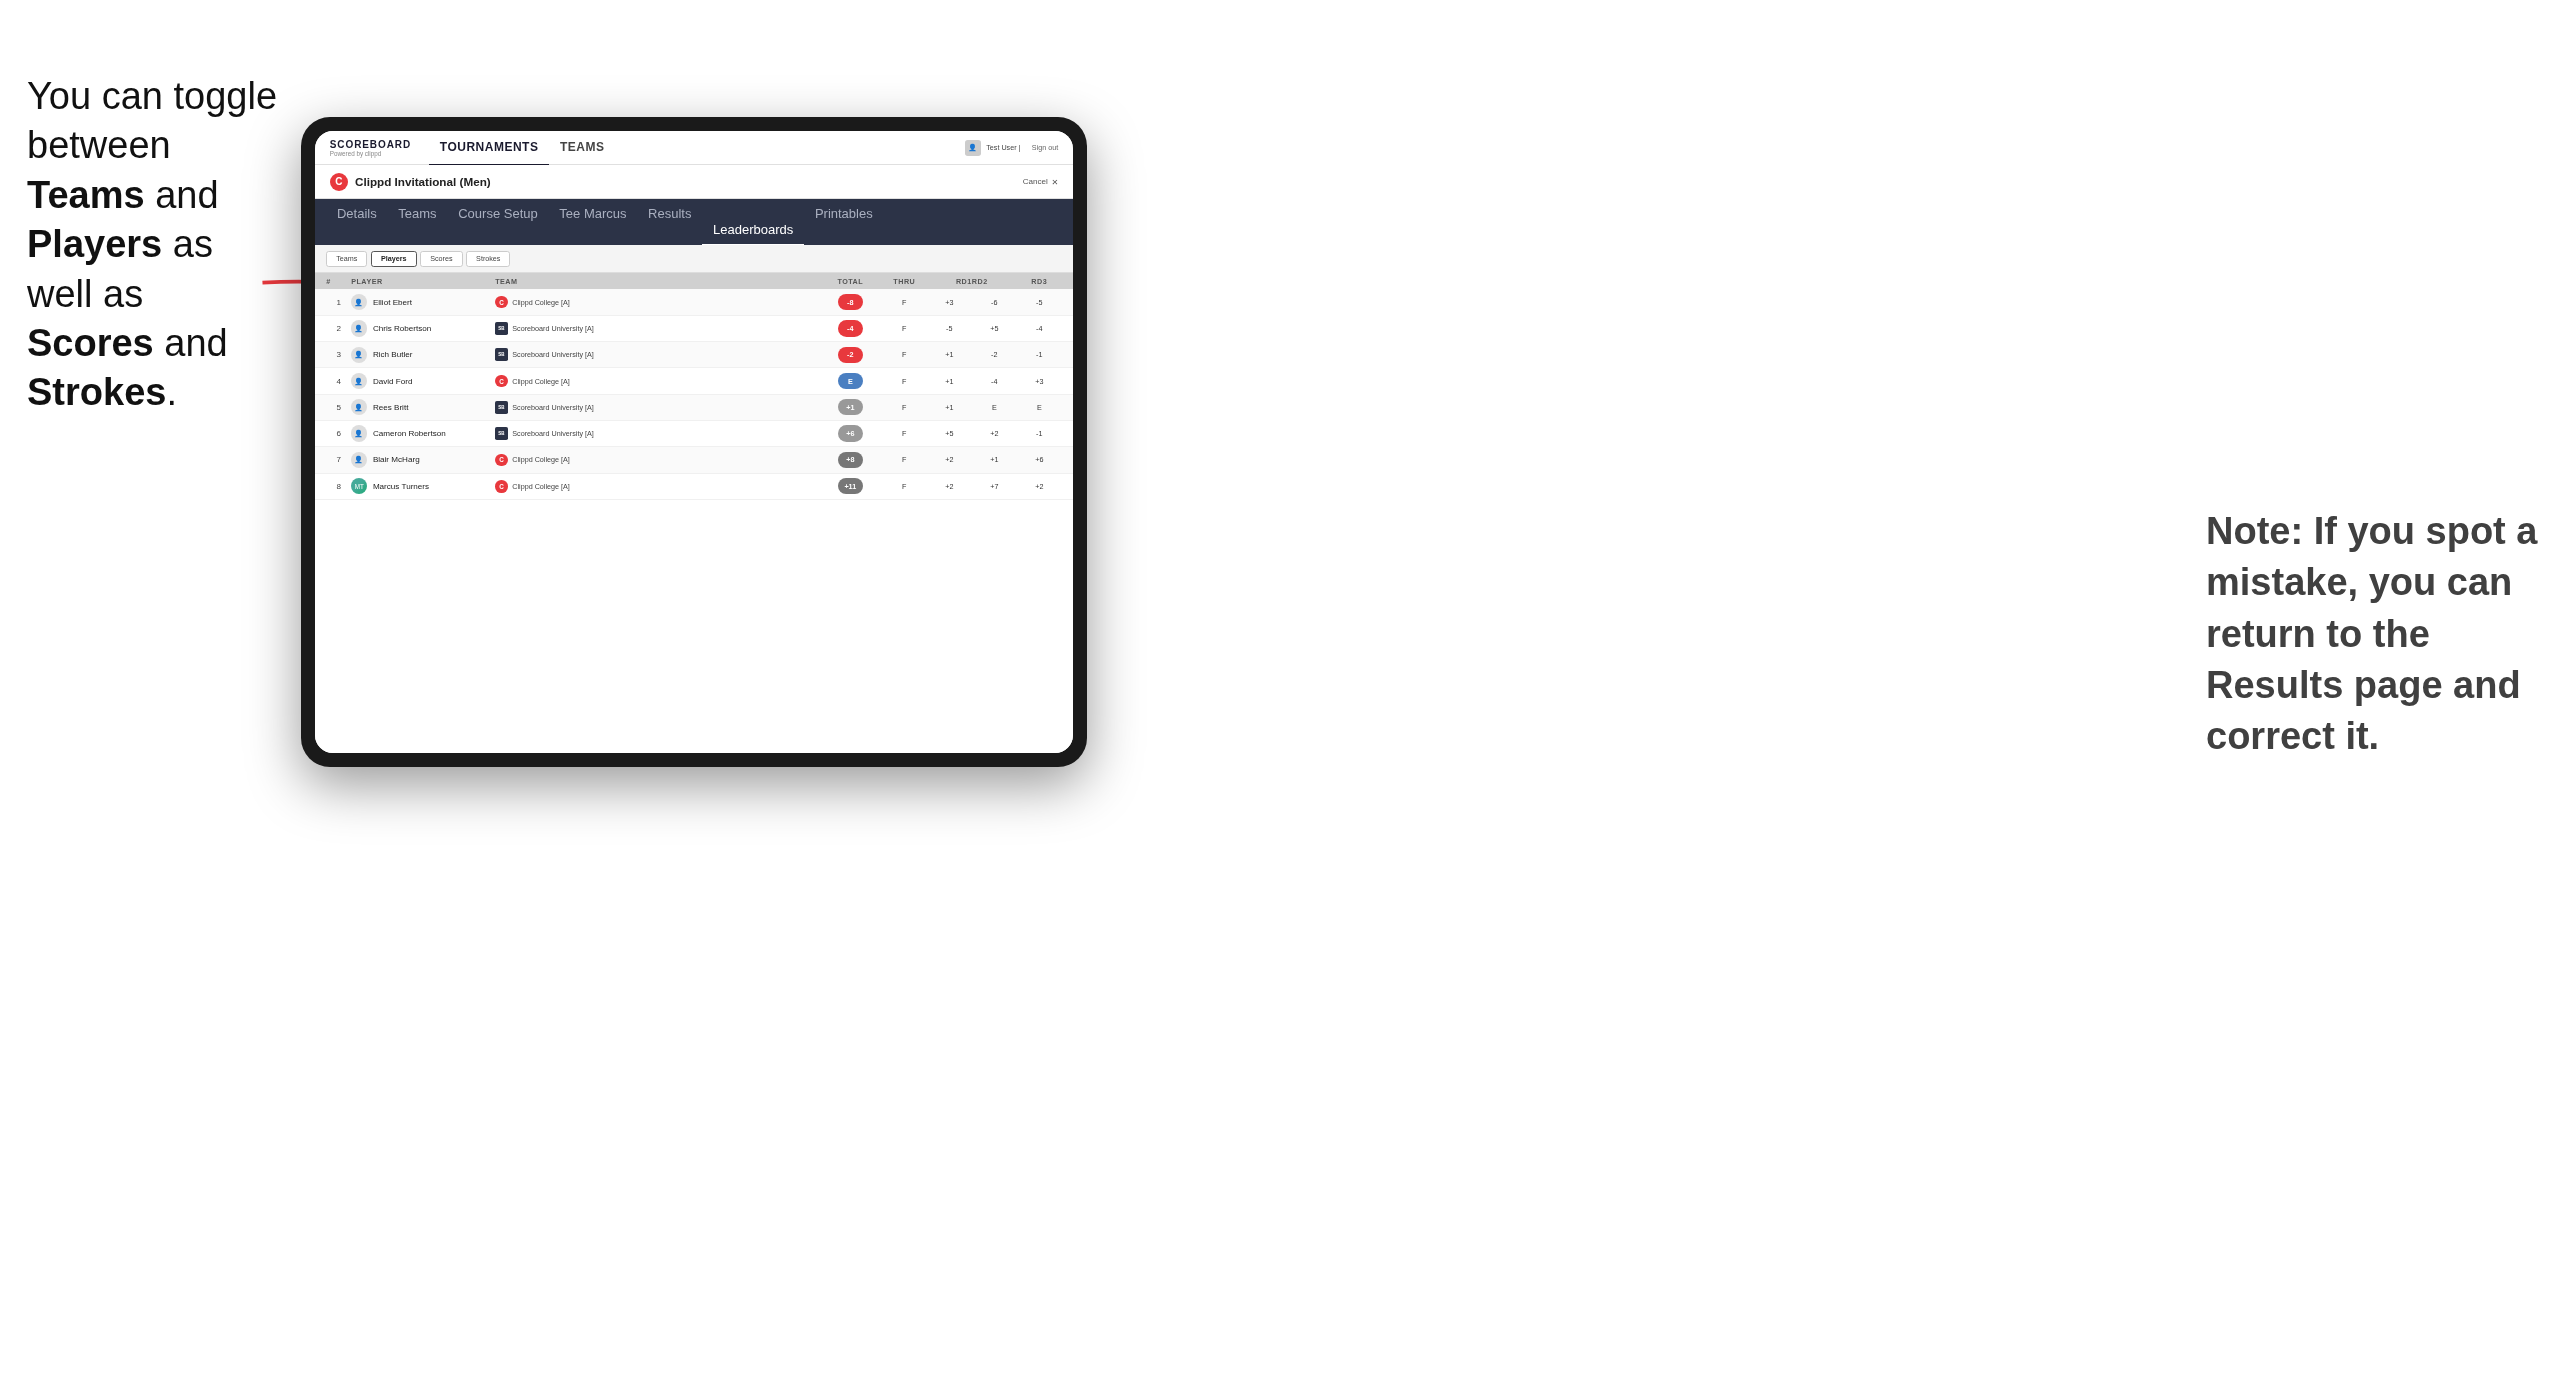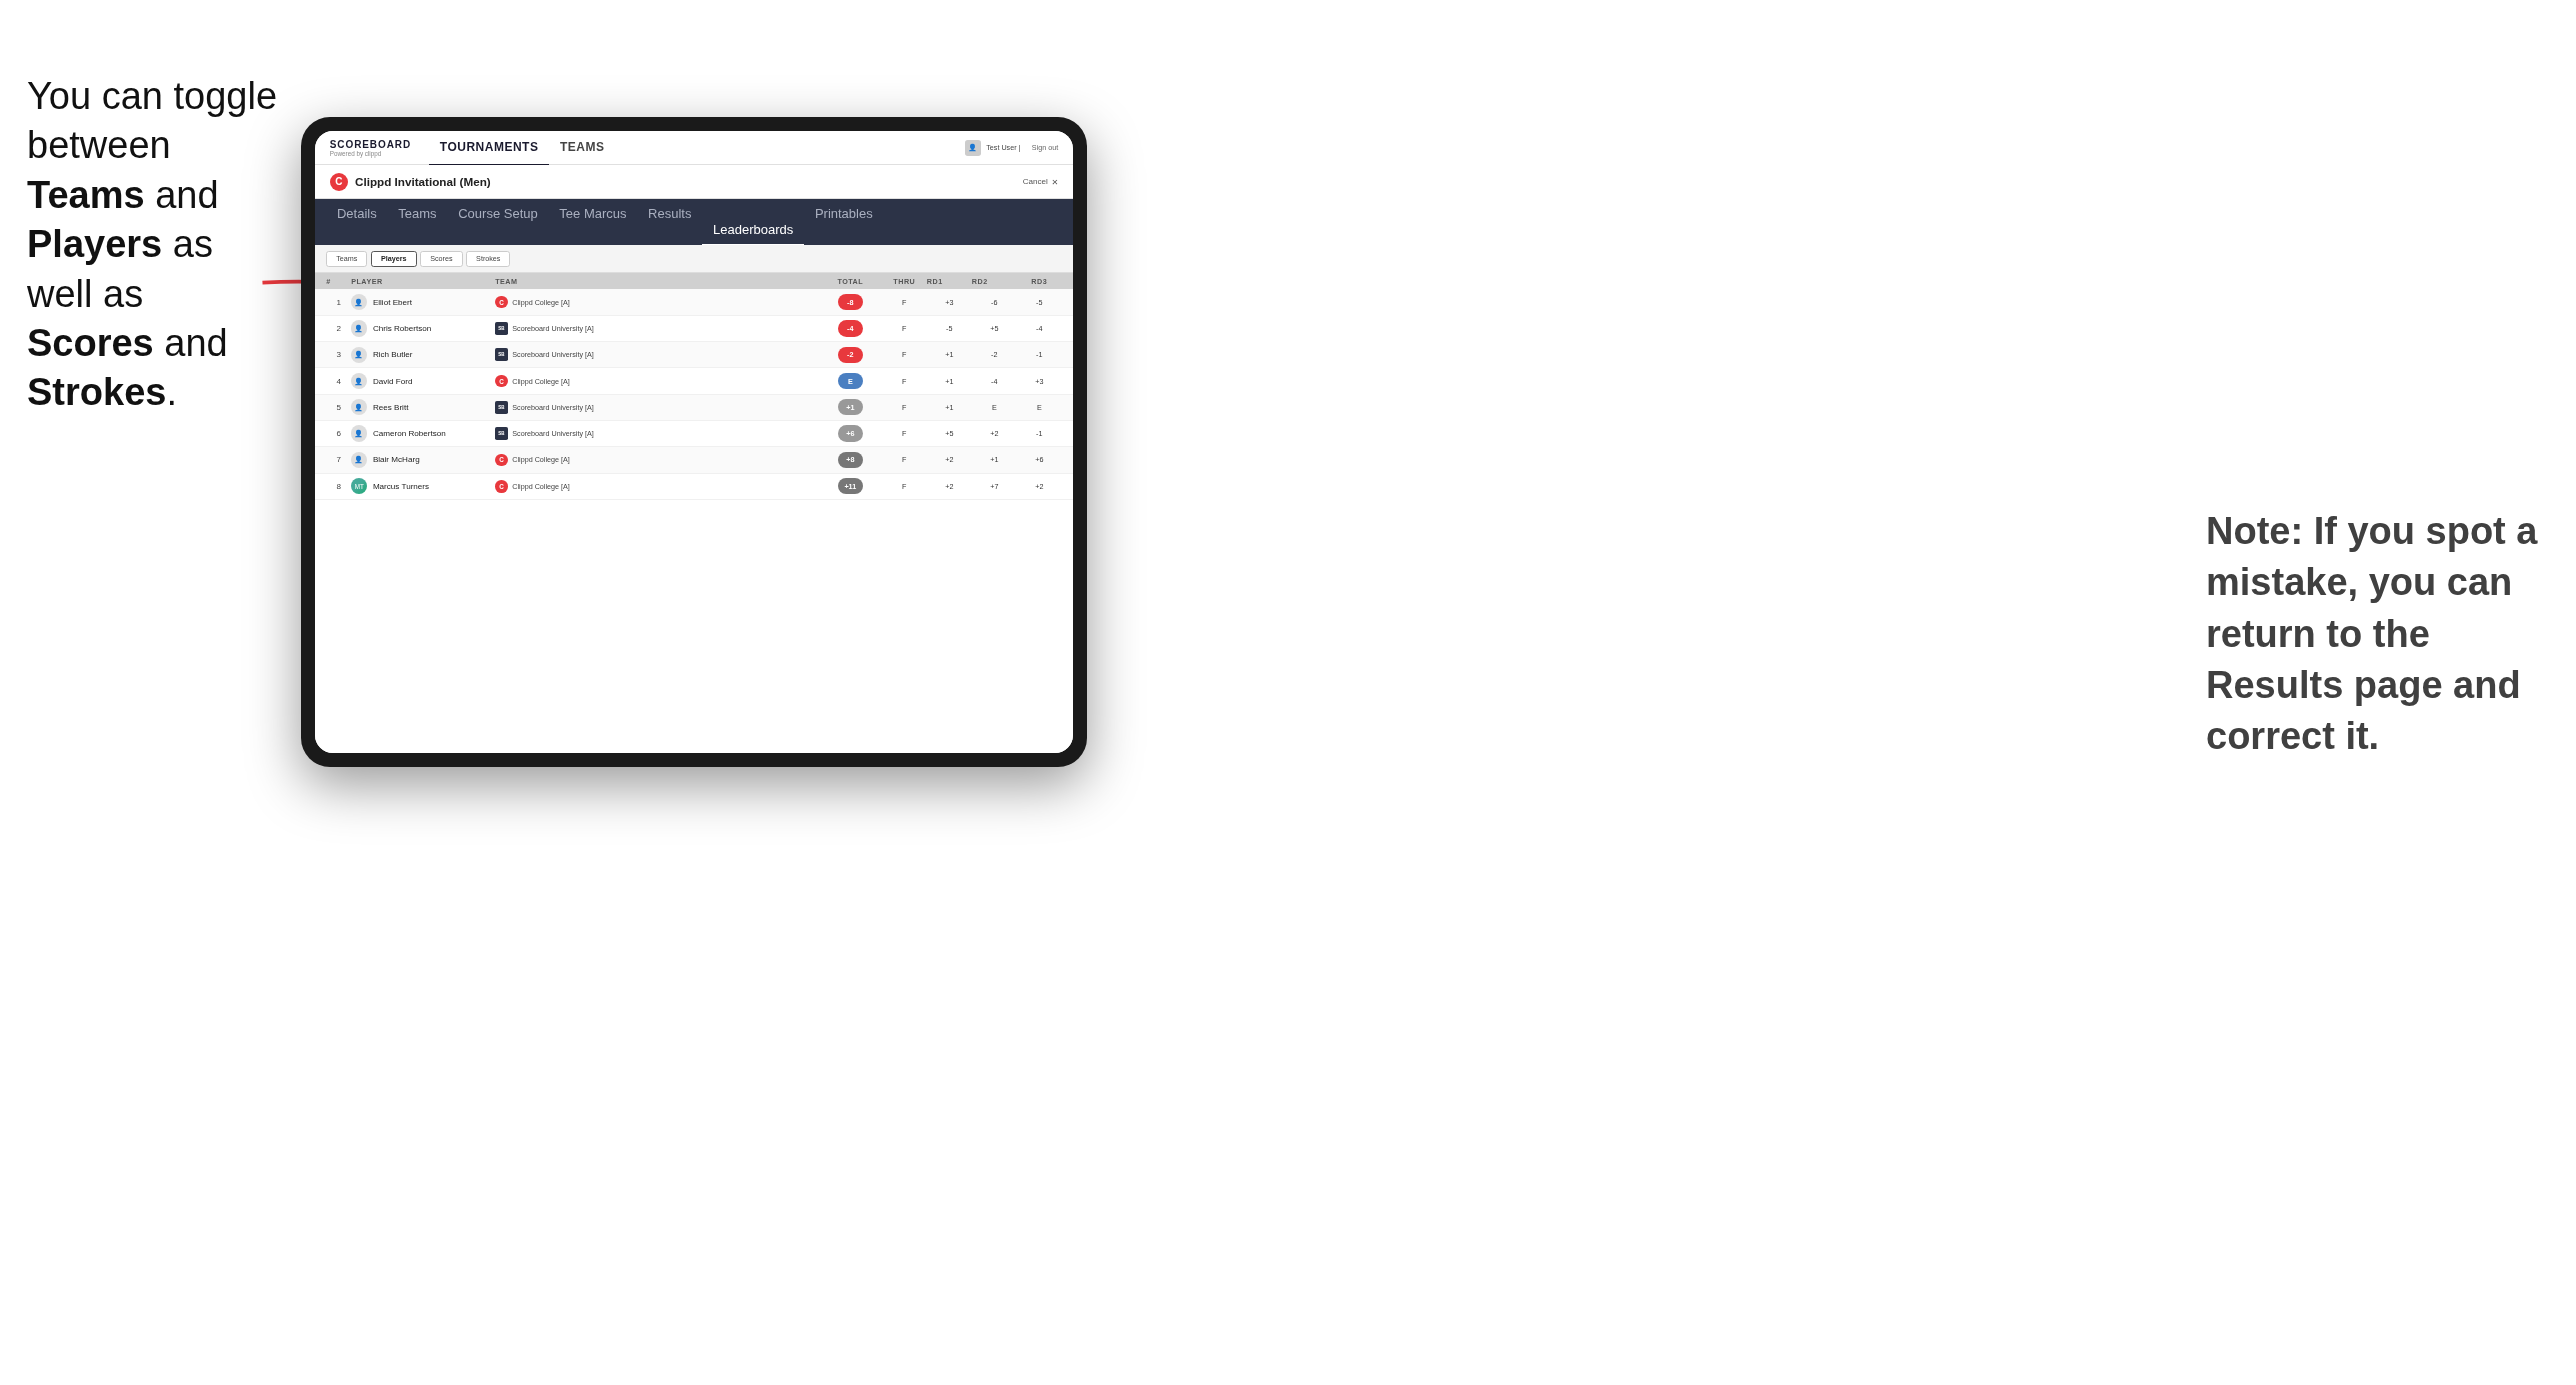--- a/index.html
+++ b/index.html
@@ -394,21 +394,21 @@
     </div>
 
     <div class="leaderboard-table">
 
       <div class="table-header">
         <span>#</span>
         <span>PLAYER</span>
         <span>TEAM</span>
         <span style="text-align:center">TOTAL</span>
         <span style="text-align:center">THRU</span>
-        <span style="text-align:left">RD1</span>
+        <span style="text-align:right">RD1</span>
         <span style="text-align:left">RD2</span>
         <span style="text-align:center">RD3</span>
       </div>
 
       <div class="table-row">
         <span class="pos-num col-center">1</span>
         <div class="player-cell">
           <div class="player-avatar">👤</div>
           <span class="player-name">Elliot Ebert</span>
         </div>

